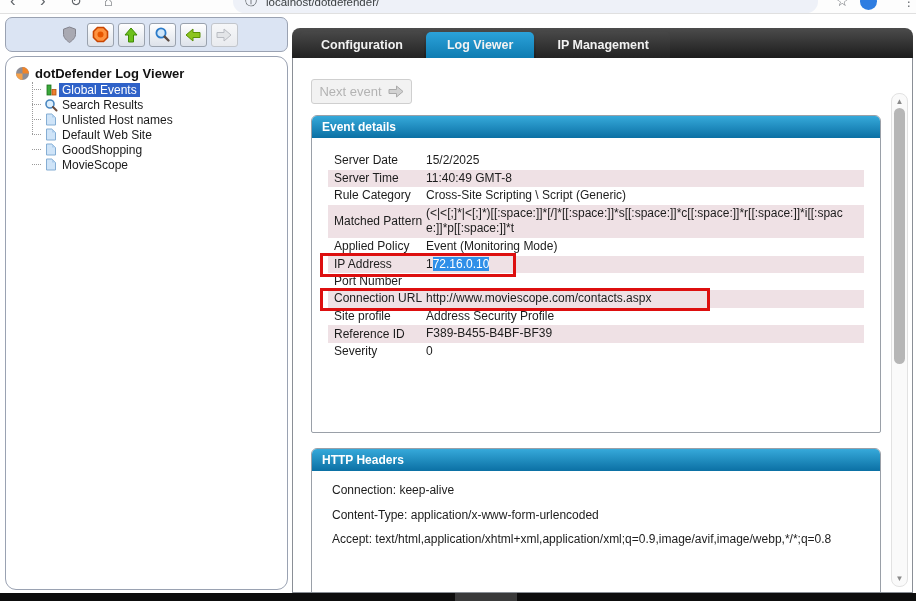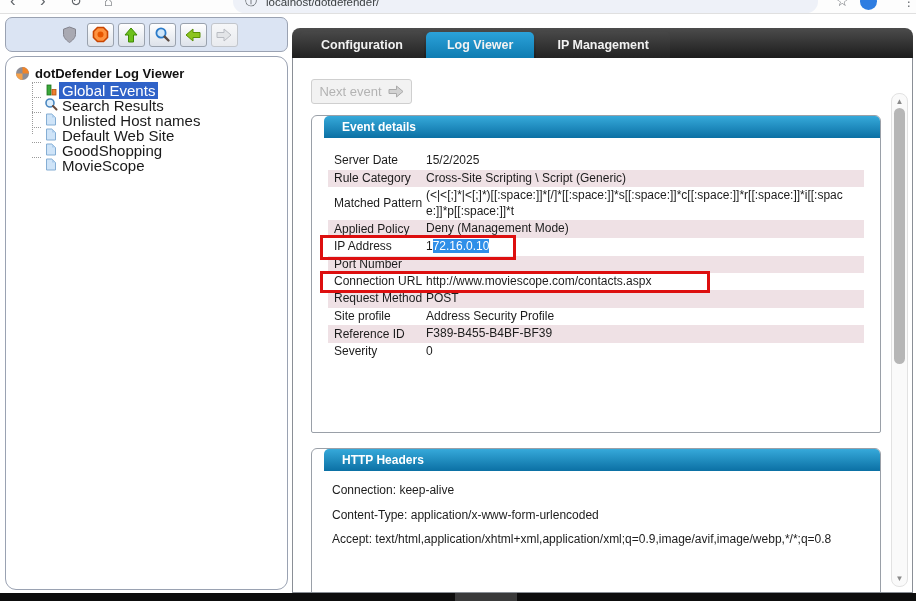--- a/index.html
+++ b/index.html
@@ -29,21 +29,21 @@
     align-items:center; justify-content:center; }
   .tb-btn.disabled { border-color:#c2c6cc; background:linear-gradient(#f6f7f9,#e9ebef); }
 
   .tree-panel { position:absolute; left:5px; top:56px; width:283px; height:534px;
     background:#fff; border:1px solid #9aa2b2; border-radius:11px; padding:9px 8px; }
   .tree-root { display:flex; align-items:center; gap:5px; font-weight:bold;
     font-size:13px; color:#111; }
   .tree-children { position:relative; margin-left:13px; margin-top:1px; }
   .tree-children::before { content:""; position:absolute; left:5px; top:0; bottom:38px;
     border-left:1px dotted #9a9a9a; }
-  .tree-row { display:flex; align-items:flex-start; height:15px; font-size:15px;
+  .tree-row { display:flex; align-items:center; height:15px; font-size:12px;
     color:#1a1a1a; position:relative; }
   .stub { width:9px; border-top:1px dotted #9a9a9a; margin-left:5px; margin-right:2px; }
   .tree-label { padding:0 3px; white-space:nowrap; }
   .tree-row.selected .tree-label { background:#2f62c8; color:#fff; }
   .t-ico { width:16px; height:14px; display:flex; align-items:center; justify-content:center; }
 
   
   .right-panel { position:absolute; left:292px; top:28px; width:621px; height:565px; }
   .tab-bar { position:absolute; left:0; top:0; right:0; height:30px;
     background:linear-gradient(#4c4c4c,#1c1c1c); border-radius:8px 8px 0 0;
@@ -57,21 +57,21 @@
     background:#fff; border:1px solid #8a8f96; border-top:none; overflow:hidden; }
 
   .next-btn { position:absolute; left:18px; top:21px; width:101px; height:25px;
     background:#f2f2f2; border:1px solid #cfcfcf; border-radius:3px; color:#b3b3b3;
     font-size:13px; display:flex; align-items:center; justify-content:center; gap:6px; }
 
   .section { position:absolute; left:18px; width:570px;
     border:1px solid #9aa0a8; border-radius:6px 6px 2px 2px; background:#fff; }
   .section-head { height:22px; background:linear-gradient(#36a9da,#0b70a4);
     border-radius:5px 5px 0 0; color:#fff; font-size:12px; font-weight:bold;
-    display:flex; align-items:center; padding-left:18px;margin-left:12px; }
+    display:flex; align-items:center; padding-left:10px; }
   .ed-section { top:57px; height:318px; }
   .hh-section { top:390px; height:240px; }
 
   .ed-body { padding:14px 16px 8px 16px; }
   .ed-row { display:flex; min-height:17px; padding:1px 6px; font-size:12px;
     color:#1c1c1c; align-items:center; position:relative; }
   .ed-row:nth-child(even) { background:#efe1e5; }
   .ed-label { width:92px; flex:none; line-height:1.25; }
   .ed-value { flex:1; line-height:1.3; word-break:break-all; }
   .sel { background:#2f8fe8; color:#fff; }
@@ -243,48 +243,48 @@
     </div>
 
     <div class="section ed-section">
       <div class="section-head">Event details</div>
       <div class="ed-body">
         <div class="ed-row">
           <div class="ed-label">Server Date</div>
           <div class="ed-value">15/2/2025</div>
         </div>
         <div class="ed-row">
+          <div class="ed-label">Server Time</div>
+          <div class="ed-value">11:40:49 GMT-8</div>
+        </div>
+        <div class="ed-row">
           <div class="ed-label">Rule Category</div>
           <div class="ed-value">Cross-Site Scripting \ Script (Generic)</div>
         </div>
         <div class="ed-row">
           <div class="ed-label">Matched Pattern</div>
           <div class="ed-value">(&lt;|&lt;[;]*|&lt;[;]*)[[:space:]]*[/]*[[:space:]]*s[[:space:]]*c[[:space:]]*r[[:space:]]*i[[:space:]]*p[[:space:]]*t</div>
         </div>
         <div class="ed-row">
           <div class="ed-label">Applied Policy</div>
-          <div class="ed-value">Deny (Management Mode)</div>
+          <div class="ed-value">Event (Monitoring Mode)</div>
         </div>
         <div class="ed-row">
           <div class="red-box red-box-ip"></div>
           <div class="ed-label">IP Address</div>
           <div class="ed-value"><span>1</span><span class="sel">72.16.0.10</span></div>
         </div>
         <div class="ed-row">
           <div class="ed-label">Port Number</div>
           <div class="ed-value"></div>
         </div>
         <div class="ed-row">
           <div class="red-box red-box-url"></div>
           <div class="ed-label">Connection URL</div>
           <div class="ed-value">http://www.moviescope.com/contacts.aspx</div>
-        </div>
-        <div class="ed-row">
-          <div class="ed-label">Request Method</div>
-          <div class="ed-value">POST</div>
         </div>
         <div class="ed-row">
           <div class="ed-label">Site profile</div>
           <div class="ed-value">Address Security Profile</div>
         </div>
         <div class="ed-row">
           <div class="ed-label">Reference ID</div>
           <div class="ed-value">F389-B455-B4BF-BF39</div>
         </div>
         <div class="ed-row">

